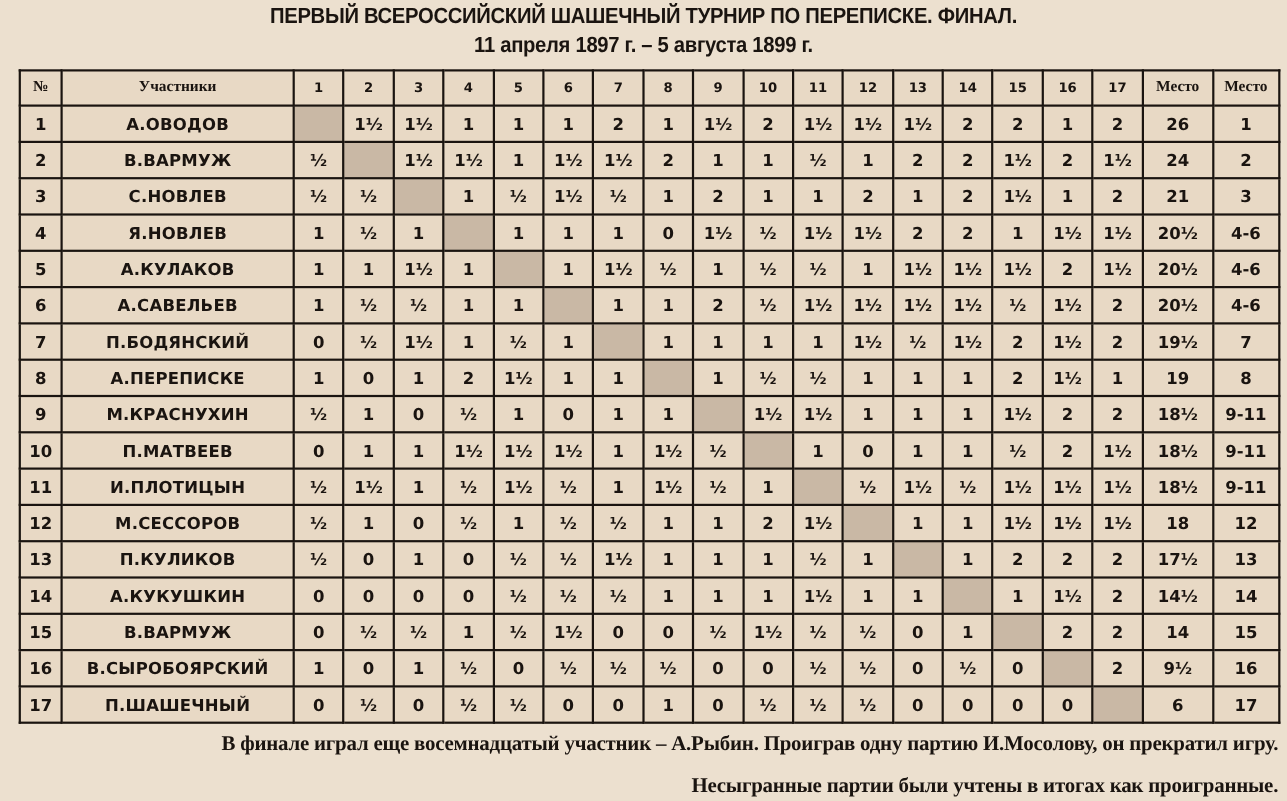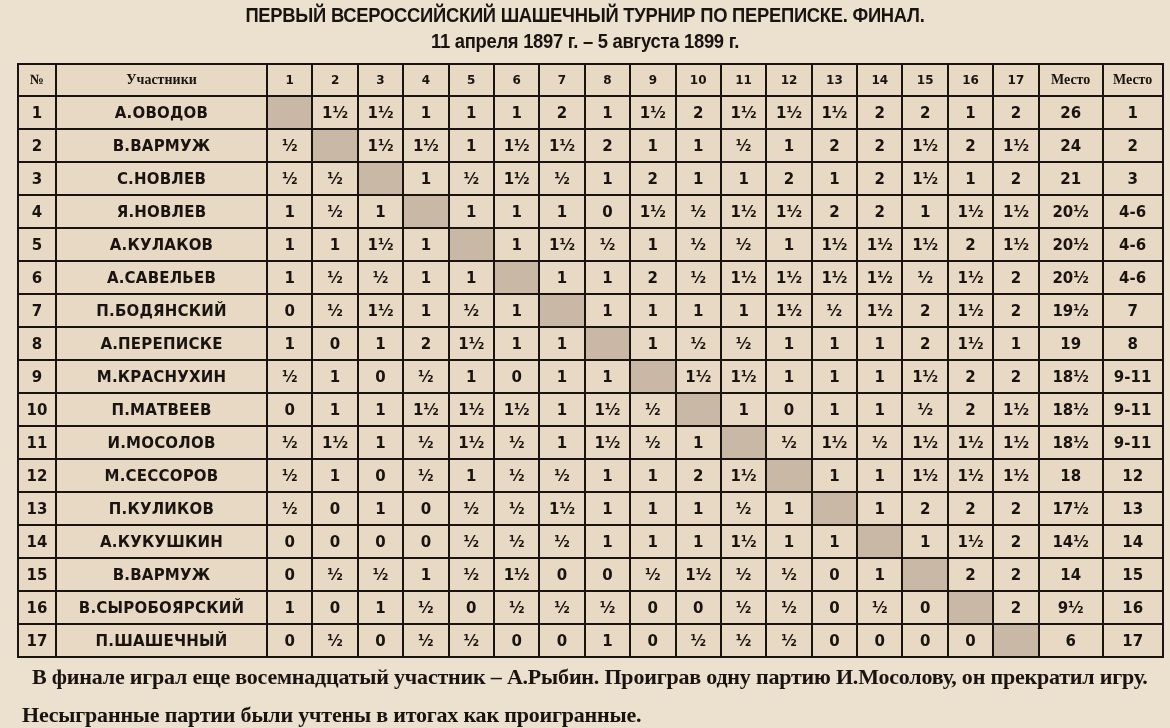--- a/index.html
+++ b/index.html
@@ -70,23 +70,24 @@
     letter-spacing: 0.2px;
     margin-top: 36px;
   }
   td.diag { background: #c9b8a5; }
   td.pts, td.place { font-size: 15px; }
   .note {
     position: absolute; left: 22px; top: 664px;
     width: 1140px;
     font-family: "Liberation Serif", serif;
     font-weight: bold;
-    font-size: 22px;
+    font-size: 19px;
     line-height: 25px;
     letter-spacing: -0.2px;
+    text-align: right;
   }
   .note .l1 { display: block; text-indent: 10px; }
   .note .l2 { display: block; margin-top: 13px; }
 </style>
 </head>
 <body>
 
 <div class="title">ПЕРВЫЙ ВСЕРОССИЙСКИЙ ШАШЕЧНЫЙ ТУРНИР ПО ПЕРЕПИСКЕ. ФИНАЛ.</div>
 <div class="subtitle">11 апреля 1897 г. – 5 августа 1899 г.</div>
 
@@ -365,21 +366,21 @@
         <td class="res">1</td>
         <td class="res">1</td>
         <td class="res">½</td>
         <td class="res">2</td>
         <td class="res">1½</td>
         <td class="pts">18½</td>
         <td class="place">9-11</td>
       </tr>
       <tr>
         <td class="no">11</td>
-        <td class="name">И.МОСОЛОВ</td>
+        <td class="name">И.ПЛОТИЦЫН</td>
         <td class="res">½</td>
         <td class="res">1½</td>
         <td class="res">1</td>
         <td class="res">½</td>
         <td class="res">1½</td>
         <td class="res">½</td>
         <td class="res">1</td>
         <td class="res">1½</td>
         <td class="res">½</td>
         <td class="res">1</td>

